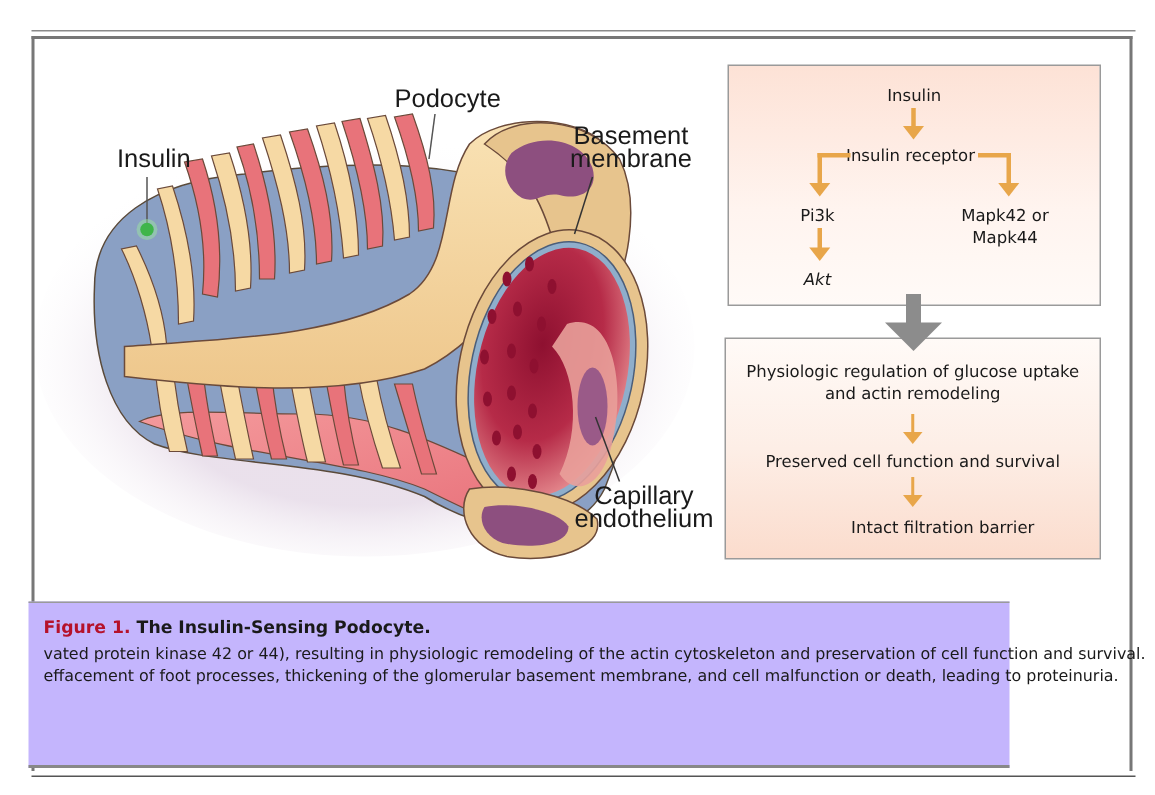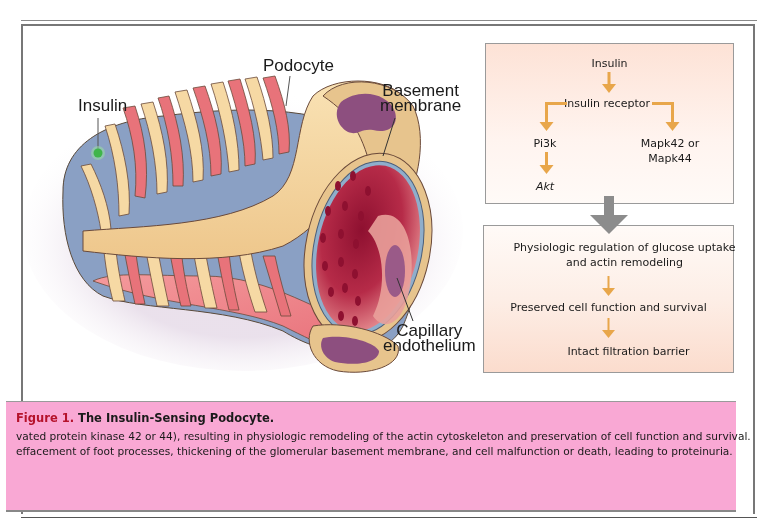--- a/index.html
+++ b/index.html
@@ -10,22 +10,22 @@
            border: 2px solid #777; border-bottom: none; box-sizing: border-box; background: #fff; }
   .rule-bottom { position: absolute; left: 21px; top: 517px; width: 736px; height: 1px; background: #555; }
   .illus { position: absolute; left: 23px; top: 26px; width: 460px; height: 372px; }
   .label { position: absolute; font-size: 17px; color: #1a1a1a; text-align: center; line-height: 15px;
            font-family: Liberation Sans, sans-serif; }
   .box { position: absolute; border: 1.5px solid #9a9a9a; box-sizing: border-box;
          background: linear-gradient(to bottom, #fde2d6 0%, #fff4ef 60%, #fffaf7 100%); }
   .box2 { background: linear-gradient(to bottom, #fffaf7 0%, #fdeee6 50%, #fbdccd 100%); }
   .fc-text { position: absolute; font-size: 11px; color: #1a1a1a; text-align: center; line-height: 15px;
              white-space: nowrap; }
-  .caption { position: absolute; left: 6px; top: 401px; width: 730px; height: 111px;
-             background: #f9a8d4; border-top: 1.5px solid #9a9a9a; border-bottom: 2px solid #888;
+  .caption { position: absolute; left: 19px; top: 401px; width: 654px; height: 111px;
+             background: #c4b5fd; border-top: 1.5px solid #9a9a9a; border-bottom: 2px solid #888;
              box-sizing: border-box; padding: 8px 10px 0 10px; }
   .cap-title { font-size: 11.5px; font-weight: bold; line-height: 16px; margin-bottom: 3px; }
   .cap-fig { color: #b5122b; }
   .cap-body { font-size: 10.6px; line-height: 15.2px; color: #1a1a1a; text-align: justify; }
   .cap-body sup { font-size: 7px; vertical-align: 4px; line-height: 0; }
   .cap-line { display: block; white-space: nowrap; }
 </style>
 </head>
 <body>
 
@@ -146,21 +146,21 @@
 <div class="fc-text" style="left:485px; width:249px; top:56px;">Insulin</div>
 <div class="fc-text" style="left:485px; width:244px; top:96px;">Insulin receptor</div>
 <div class="fc-text" style="left:520px; width:50px; top:136px;">Pi3k</div>
 <div class="fc-text" style="left:520px; width:50px; top:179px;font-style:italic;">Akt</div>
 <div class="fc-text" style="left:630px; width:80px; top:136px;">
   <div>Mapk42 or</div>
   <div>Mapk44</div>
 </div>
 
 <div class="box box2" style="left:483px; top:225px; width:251px; height:148px;"></div>
-<div class="fc-text" style="left:483px; width:251px; top:240px;margin-left:16px;">
+<div class="fc-text" style="left:483px; width:251px; top:240px;">
   <div>Physiologic regulation of glucose uptake</div>
   <div>and actin remodeling</div>
 </div>
 <div class="fc-text" style="left:483px; width:251px; top:300px;">Preserved cell function and survival</div>
 <div class="fc-text" style="left:483px; width:291px; top:344px;">Intact filtration barrier</div>
 
 <svg style="position:absolute; left:0; top:0; width:770px; height:530px; pointer-events:none;" viewBox="0 0 770 530" xmlns="http://www.w3.org/2000/svg">
   <g fill="#e8a64a" stroke="none">
 
     <g>

